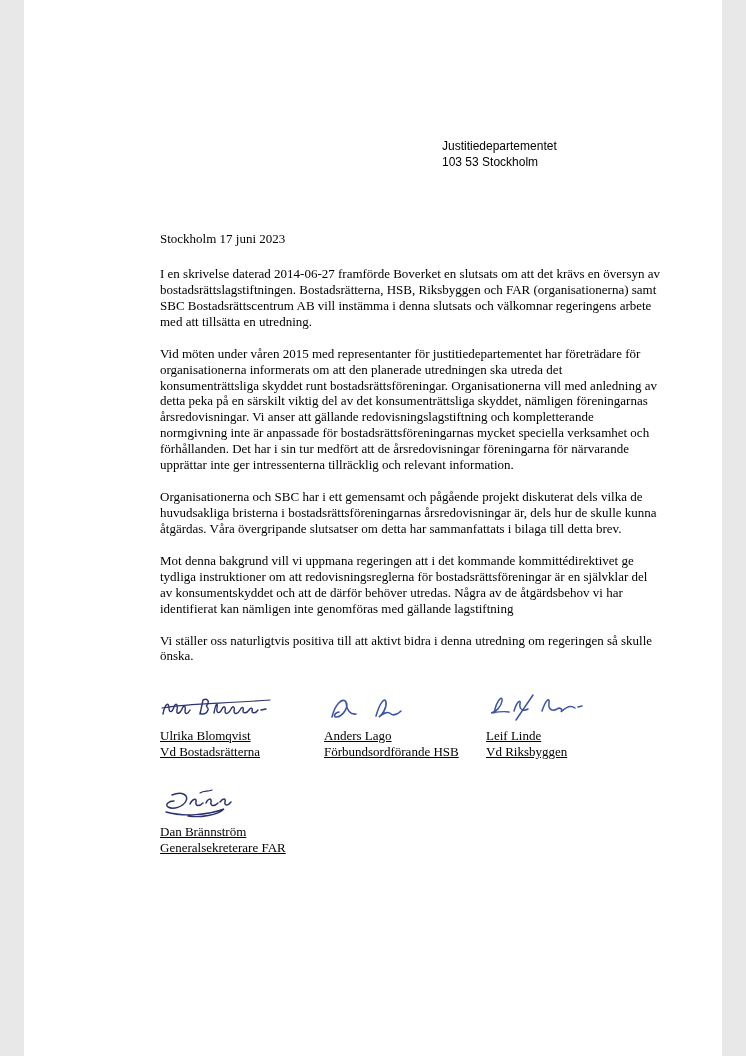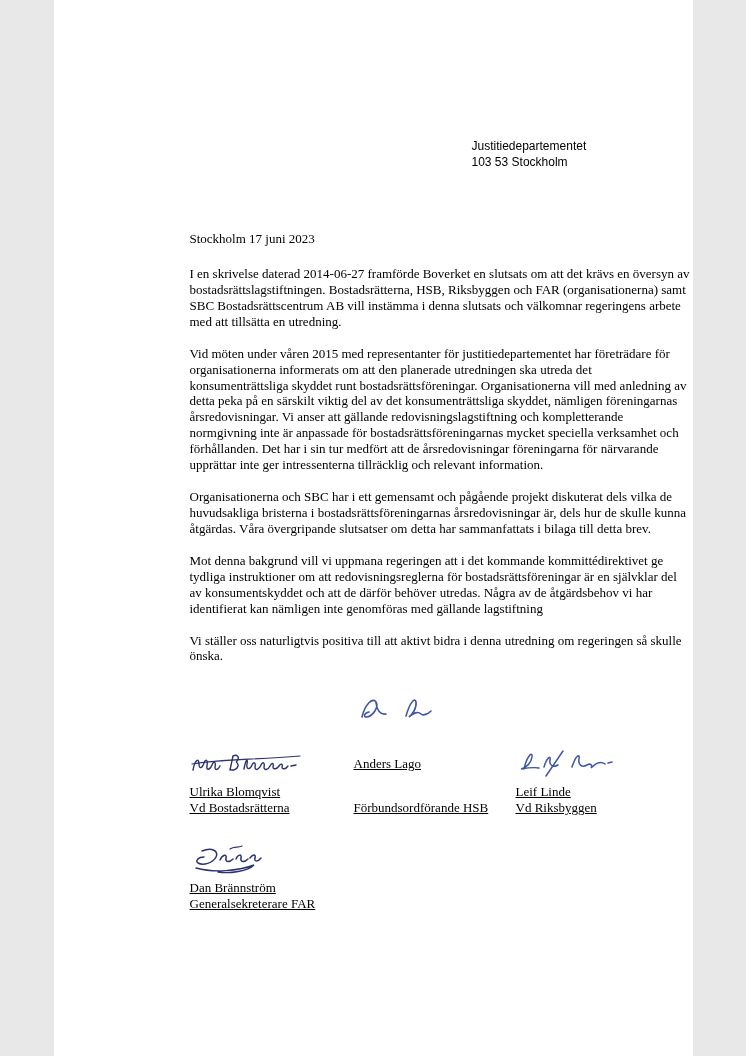--- a/index.html
+++ b/index.html
@@ -1,18 +1,18 @@
 <!DOCTYPE html>
 <html><head>
 <meta charset="utf-8">
 <style>
   html, body { margin: 0; padding: 0; background: #e8e8e8; }
   .page {
     position: relative;
-    width: 639px;
+    width: 698px;
     height: 1056px;
     margin: 0 auto;
     background: #ffffff;
     font-family: "Liberation Serif", "DejaVu Serif", serif;
     color: #000;
     overflow: hidden;
   }
   .recipient {
     position: absolute;
     left: 418px;
@@ -45,21 +45,21 @@
     text-align: left;
   }
   .sig-row {
     display: flex;
     align-items: flex-end;
   }
   .sig-row-1 { margin-top: 6px; }
   .sig-row-2 { margin-top: 16px; }
   .sig-col { display: flex; flex-direction: column; }
   .col-w1 { width: 164px; }
-  .col-w2 { width: 162px; gap: 28px; }
+  .col-w2 { width: 162px; }
   .col-w3 { width: 150px; }
   .col-w4 { width: 149px; }
   .sig-art {
     height: 44px;
     display: flex;
     align-items: flex-end;
     margin-bottom: 4px;
   }
   .sig-art svg { display: block; }
   .sig-name, .sig-title {

